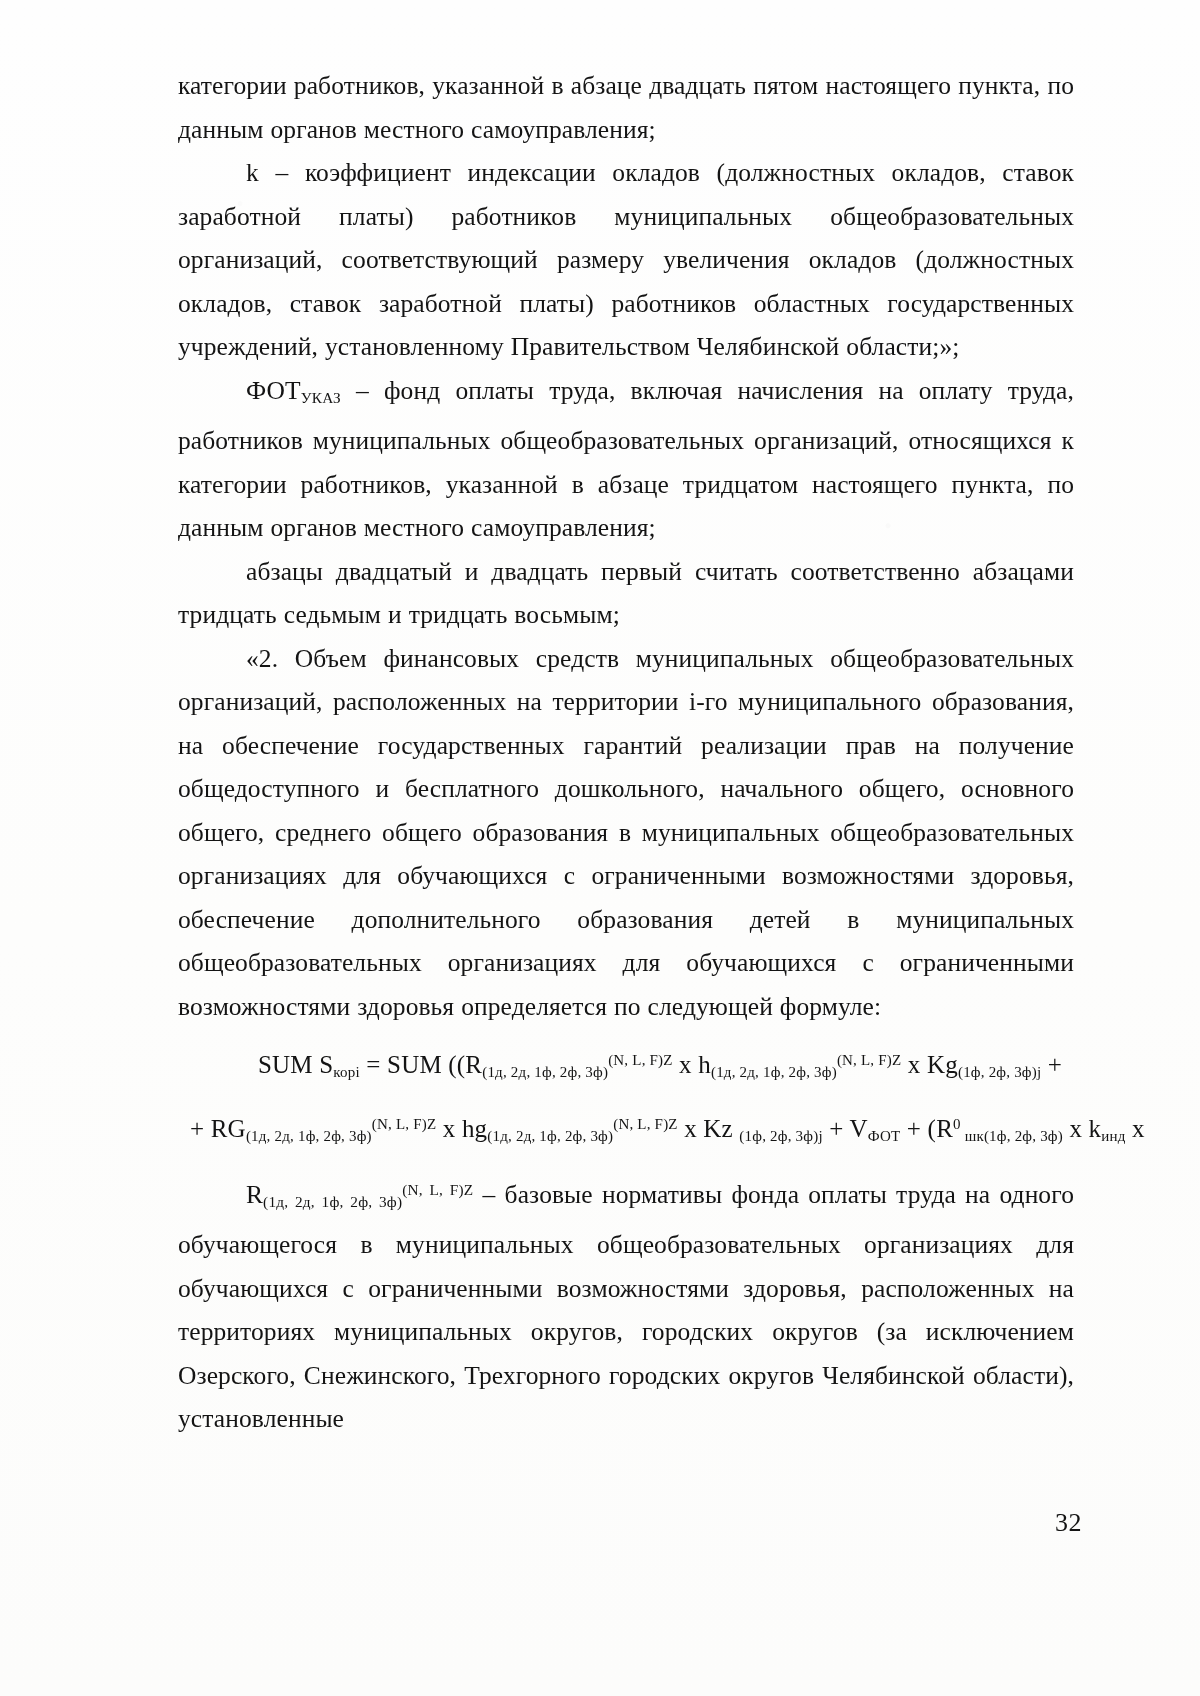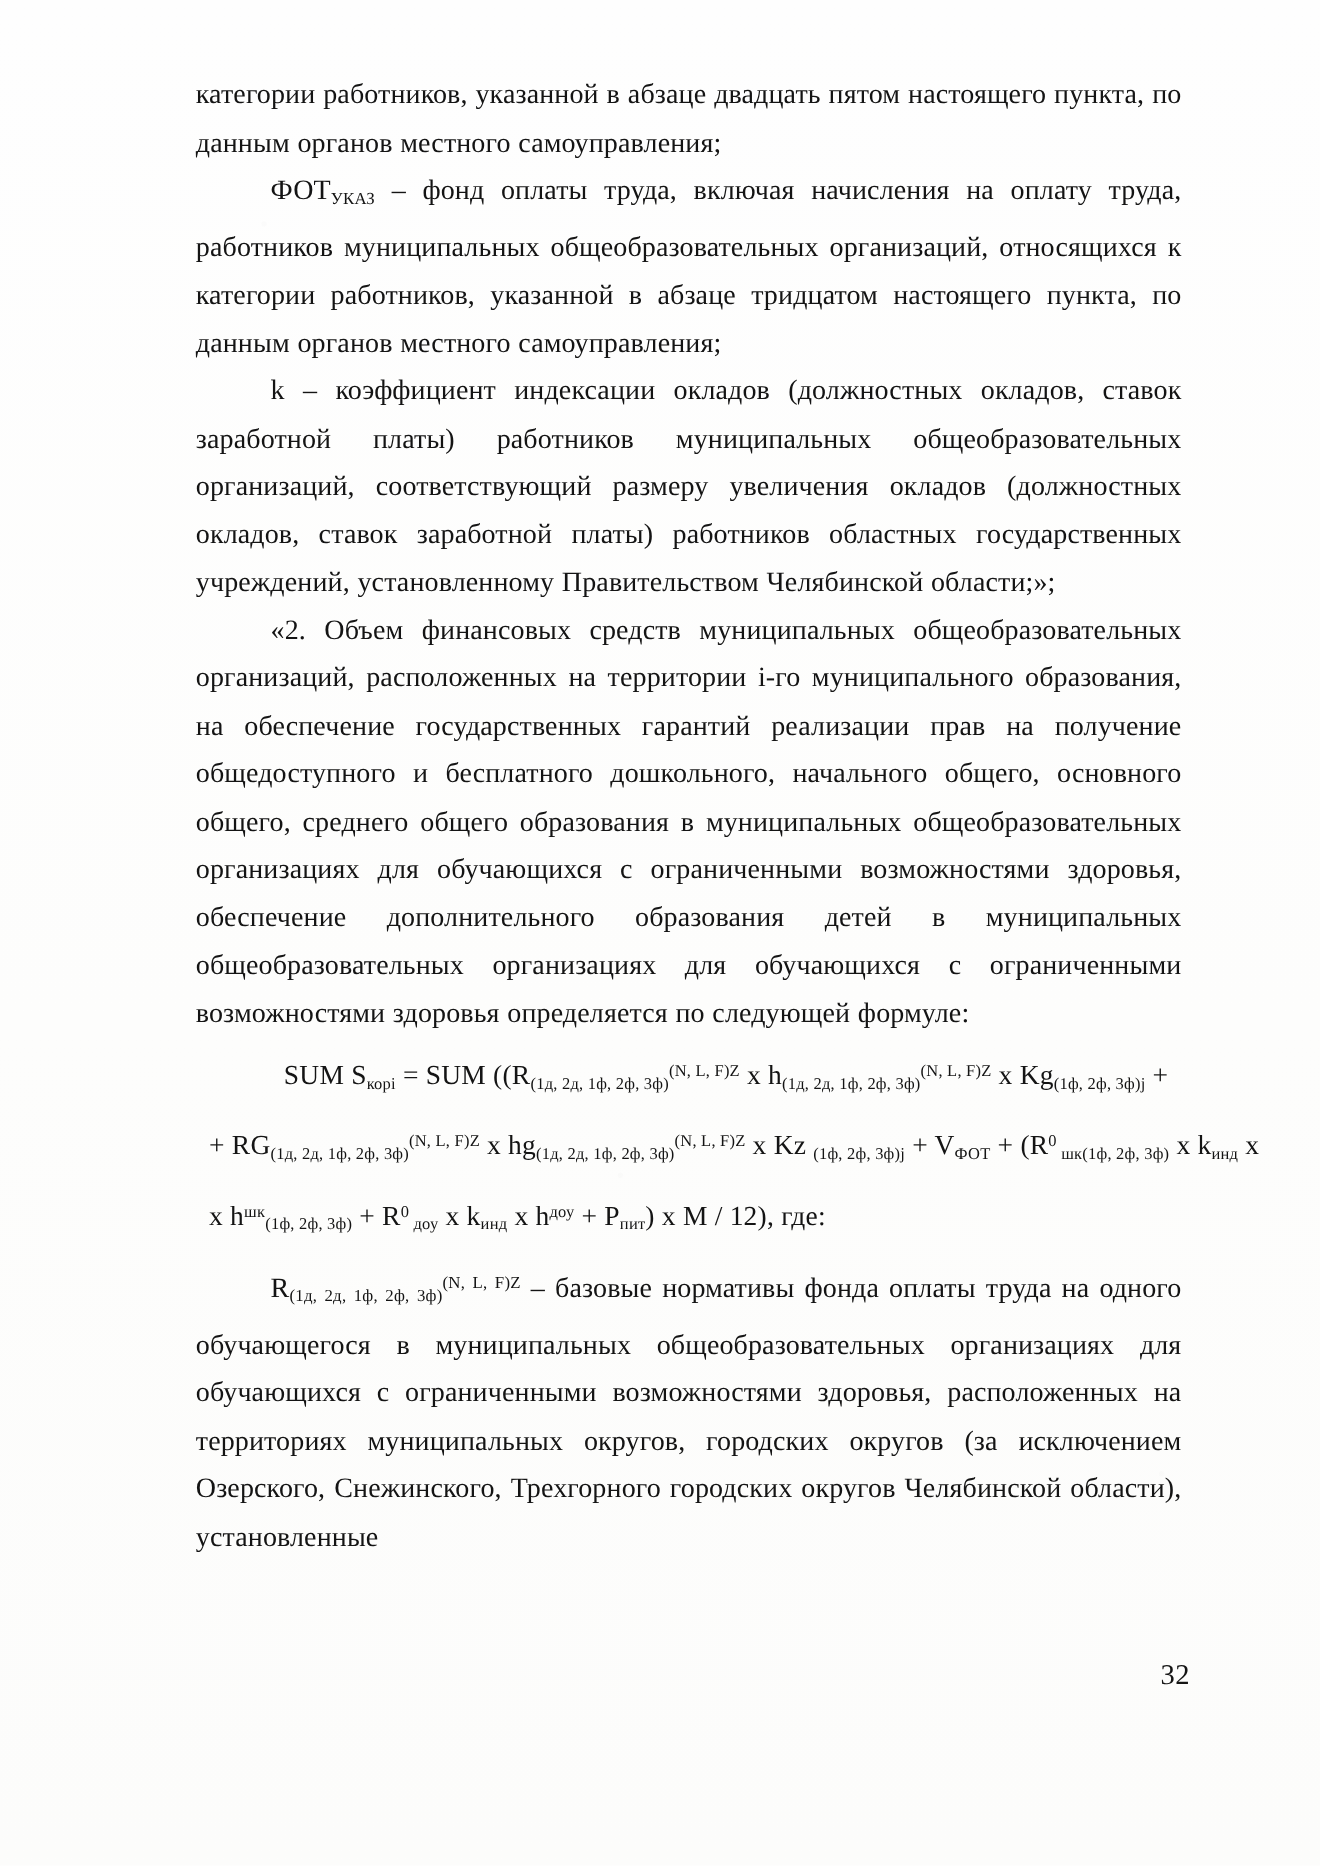--- a/index.html
+++ b/index.html
@@ -79,33 +79,33 @@
   }
 </style>
 </head>
 <body>
 
 <div class="page">
   <div class="content">
 
     <p class="para noindent">категории работников, указанной в абзаце двадцать пятом настоящего пункта, по данным органов местного самоуправления;</p>
 
+    <p class="para">k – коэффициент индексации окладов (должностных окладов, ставок заработной платы) работников муниципальных общеобразовательных организаций, соответствующий размеру увеличения окладов (должностных окладов, ставок заработной платы) работников областных государственных учреждений, установленному Правительством Челябинской области;»;</p>
+
     <p class="para"><span>ФОТ</span><sub>УКАЗ</sub><span> – фонд оплаты труда, включая начисления на оплату труда, работников муниципальных общеобразовательных организаций, относящихся к категории работников, указанной в абзаце тридцатом настоящего пункта, по данным органов местного самоуправления;</span></p>
 
-    <p class="para">k – коэффициент индексации окладов (должностных окладов, ставок заработной платы) работников муниципальных общеобразовательных организаций, соответствующий размеру увеличения окладов (должностных окладов, ставок заработной платы) работников областных государственных учреждений, установленному Правительством Челябинской области;»;</p>
-
+    <p class="para">абзацы двадцатый и двадцать первый считать соответственно абзацами тридцать седьмым и  тридцать восьмым;</p>
 
 
 
     <p class="para">«2. Объем финансовых средств муниципальных общеобразовательных организаций, расположенных на территории i-го муниципального образования, на обеспечение государственных гарантий реализации прав на получение общедоступного и бесплатного дошкольного, начального общего, основного общего, среднего общего образования в муниципальных общеобразовательных организациях для обучающихся с ограниченными возможностями здоровья, обеспечение дополнительного образования детей в муниципальных общеобразовательных организациях для обучающихся с ограниченными возможностями здоровья определяется по следующей формуле:</p>
 
     <div class="formula-block">
       <div class="formula-line indent"><span>SUM S</span><sub>корi</sub><span> = SUM ((R</span><sub>(1д, 2д, 1ф, 2ф, 3ф)</sub><sup>(N, L, F)Z</sup><span> x h</span><sub>(1д, 2д, 1ф, 2ф, 3ф)</sub><sup>(N, L, F)Z</sup><span> x Kg</span><sub>(1ф, 2ф, 3ф)j</sub><span> +</span></div>
       <div class="formula-line"><span>+ RG</span><sub>(1д, 2д, 1ф, 2ф, 3ф)</sub><sup>(N, L, F)Z</sup><span> x hg</span><sub>(1д, 2д, 1ф, 2ф, 3ф)</sub><sup>(N, L, F)Z</sup><span> x Kz </span><sub>(1ф, 2ф, 3ф)j</sub><span> + V</span><sub>ФОТ</sub><span> + (R</span><sup>0</sup><sub> шк(1ф, 2ф, 3ф)</sub><span> x k</span><sub>инд</sub><span> x</span></div>
-      <div class="formula-line"><span>x h</span><sup>шк</sup><sub>(1ф, 2ф, 3ф)</sub><span> + R</span><sup>0</sup><sub> доу</sub><span> x k</span><sub>инд</sub><span> x h</span><sup>доу</sup><span> + P</span><sub>пит</sub><span>) x M / 12), где:</span></div>
     </div>
 
     <p class="para"><span>R</span><sub>(1д,  2д,  1ф,  2ф,  3ф)</sub><sup>(N,  L,  F)Z</sup><span> – базовые нормативы фонда оплаты труда на одного обучающегося в муниципальных общеобразовательных организациях для обучающихся с ограниченными возможностями здоровья, расположенных на территориях муниципальных округов, городских округов (за исключением Озерского, Снежинского, Трехгорного городских округов Челябинской области), установленные</span></p>
 
   </div>
 
   <div class="pageno">32</div>
 </div>
 
 </body></html>

